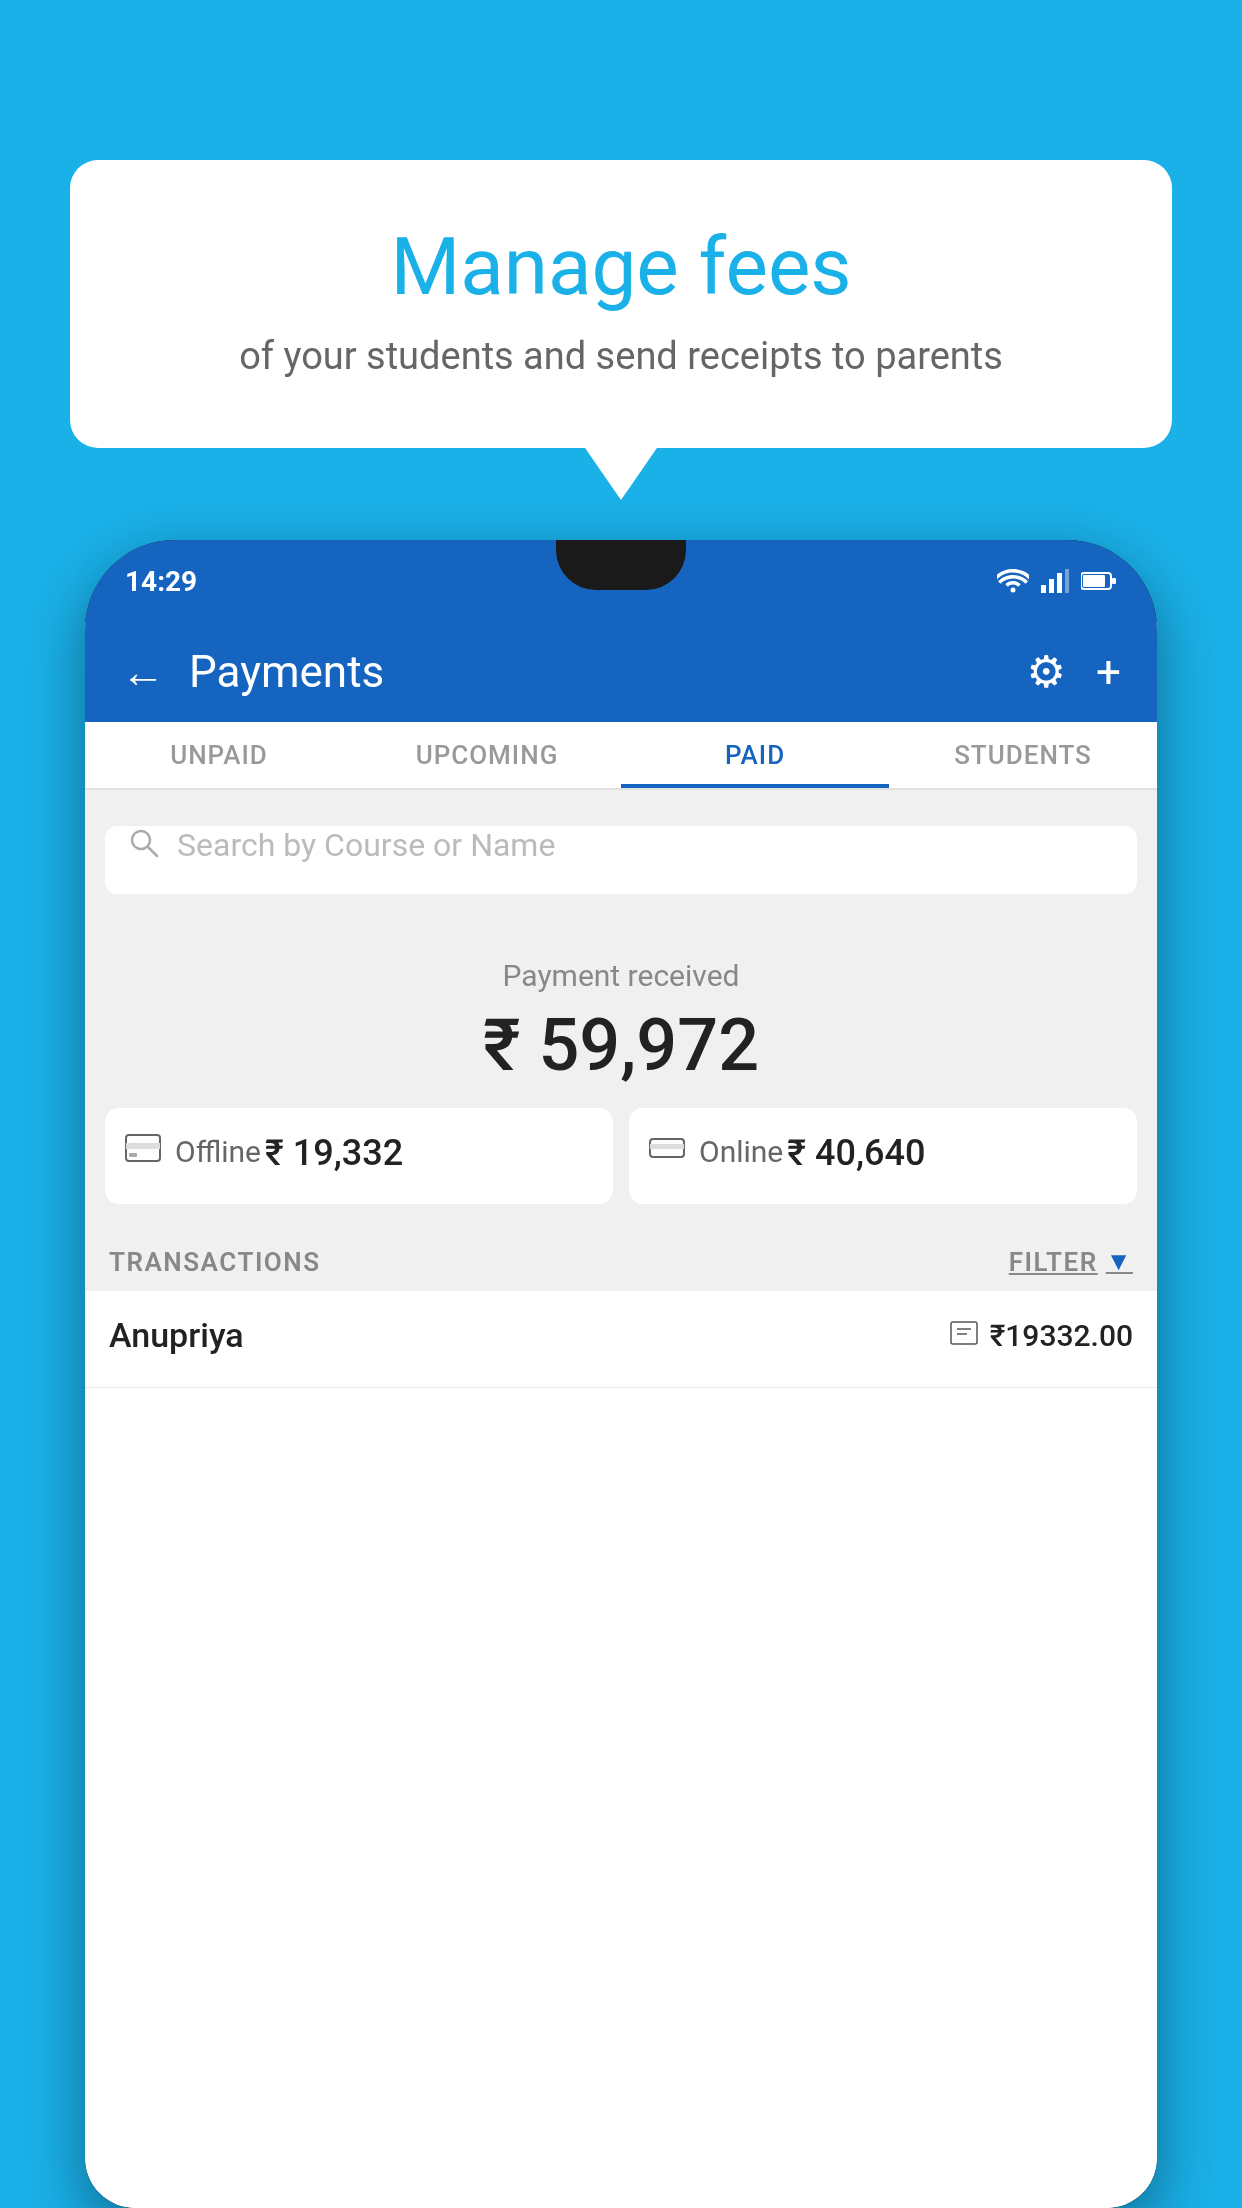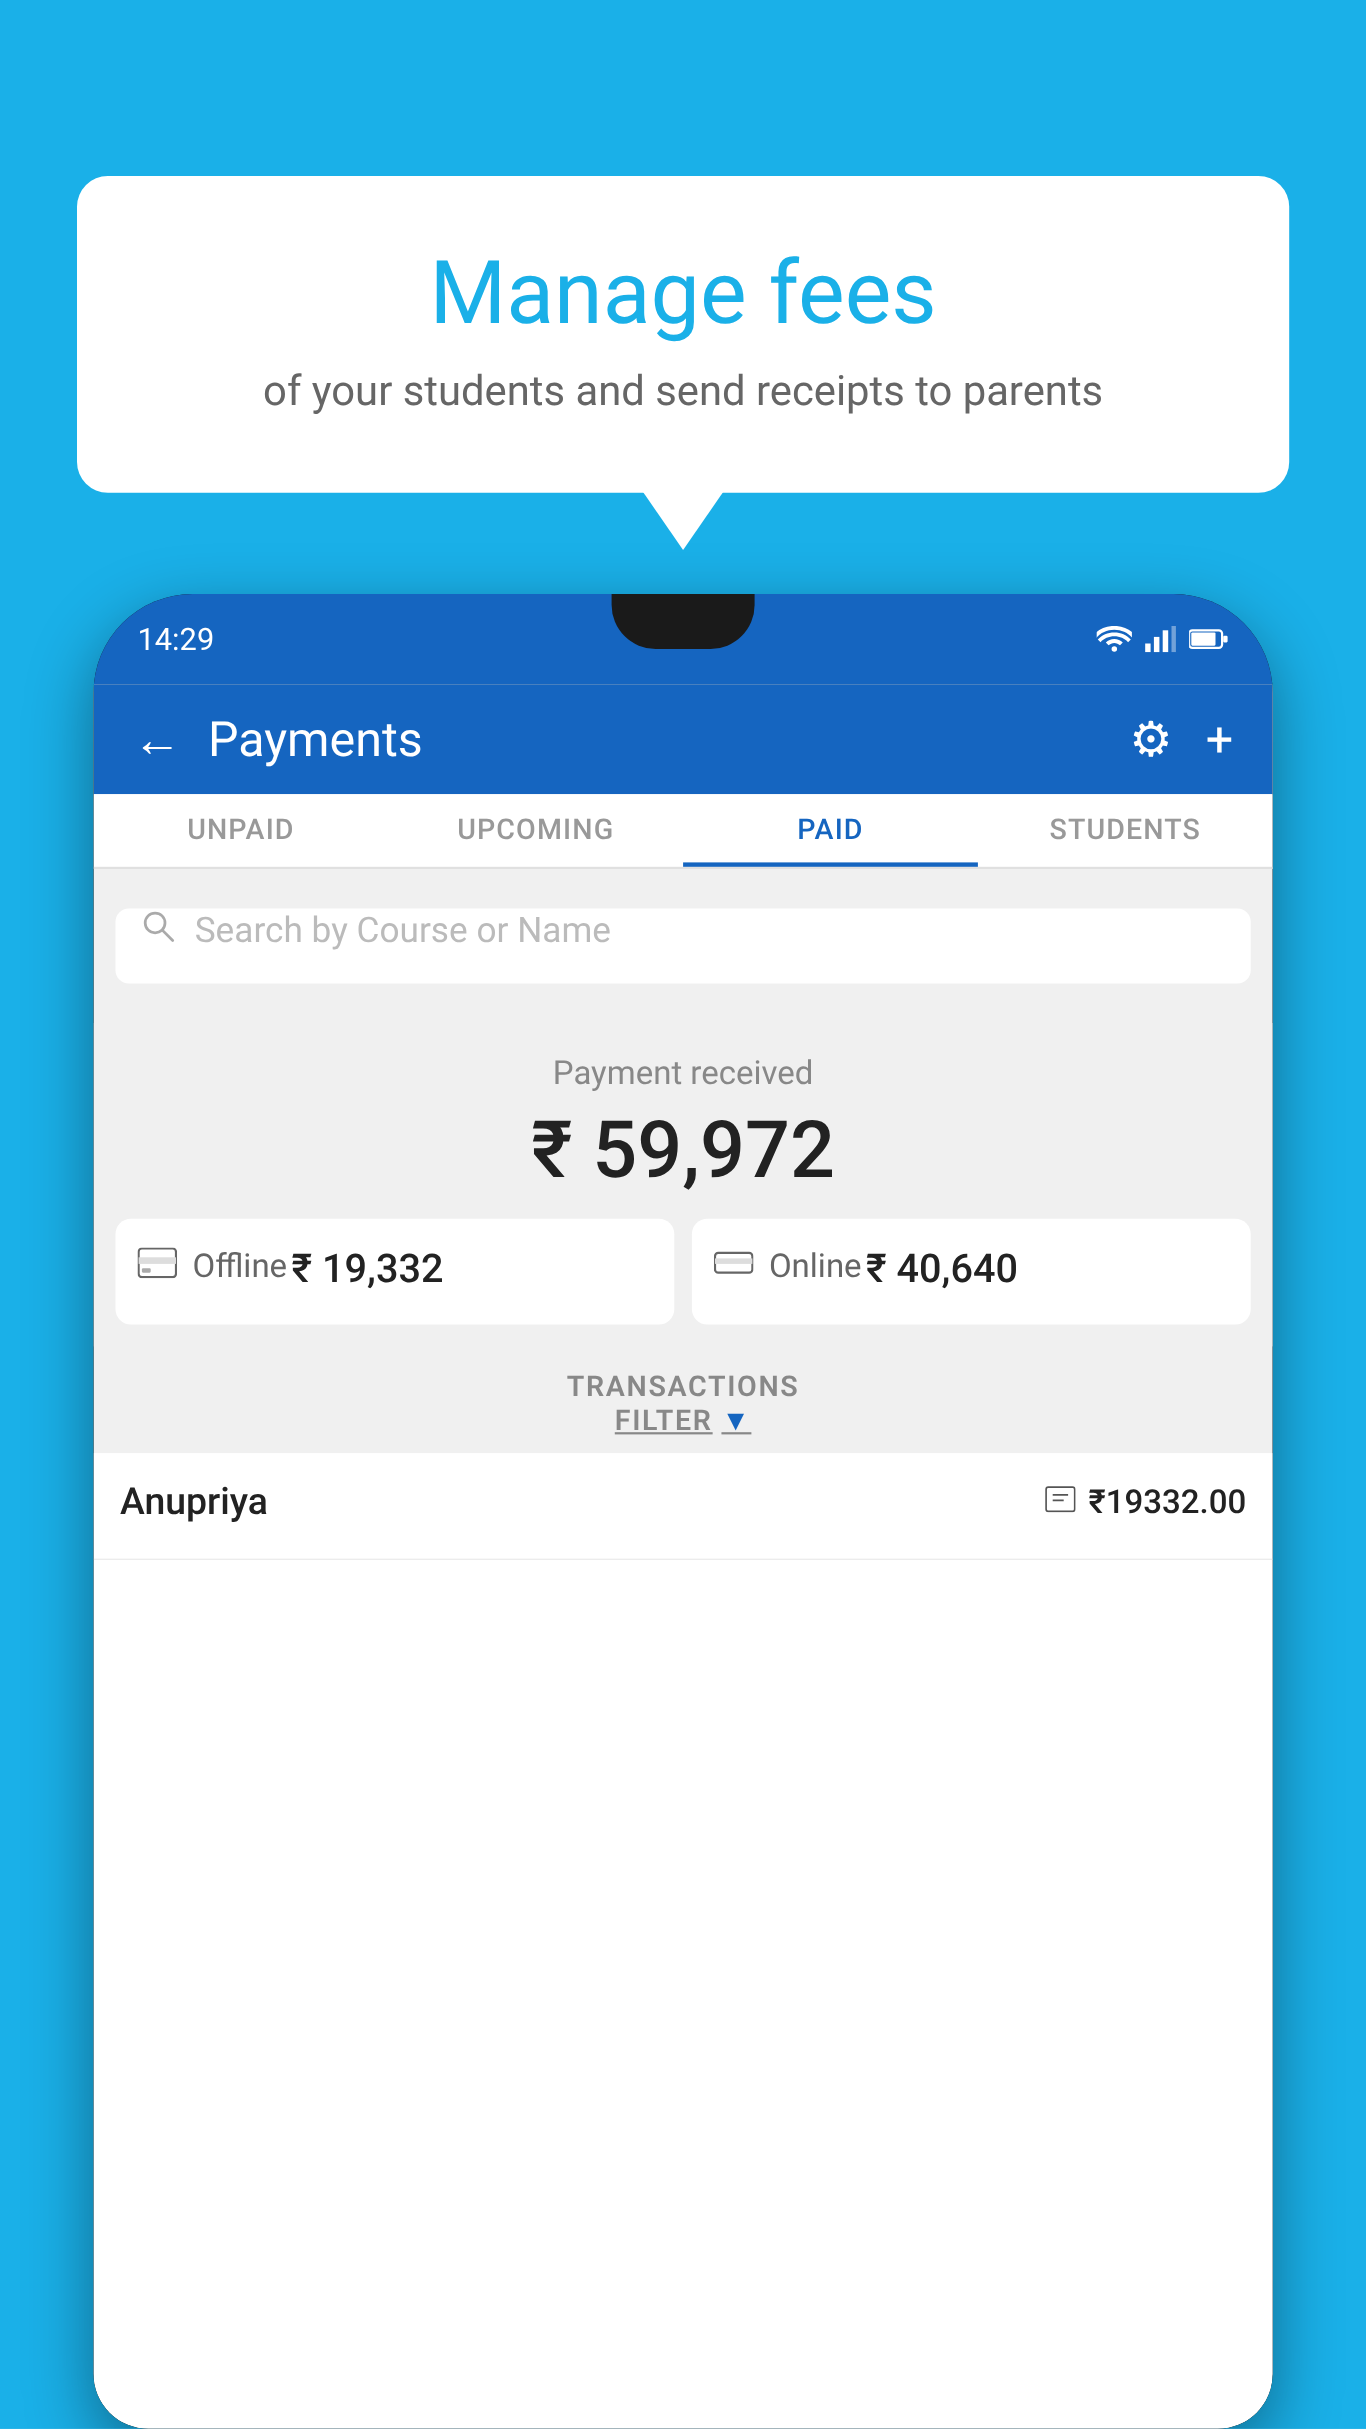--- a/index.html
+++ b/index.html
@@ -87,21 +87,21 @@
       transform: translateX(-50%);
       width: 130px;
       height: 50px;
       background: #1a1a1a;
       border-radius: 0 0 40px 40px;
     }
 
     .status-time {
       font-size: 28px;
       color: white;
-      font-weight: 400;
+      font-weight: 700;
     }
 
     .status-icons {
       display: flex;
       align-items: center;
       gap: 12px;
     }
 
     
     .phone-screen {
@@ -267,24 +267,24 @@
     .card-amount {
       font-size: 36px;
       font-weight: 500;
       color: #222;
       margin-left: 4px;
     }
 
     
     .transactions-header {
       display: flex;
+      justify-content: space-between;
       align-items: center;
       padding: 22px 24px 14px;
       flex-shrink: 0;
-      flex-direction: column;
     }
 
     .transactions-label {
       font-size: 26px;
       font-weight: 600;
       color: #888;
       letter-spacing: 1.5px;
     }
 
     .filter-label {

